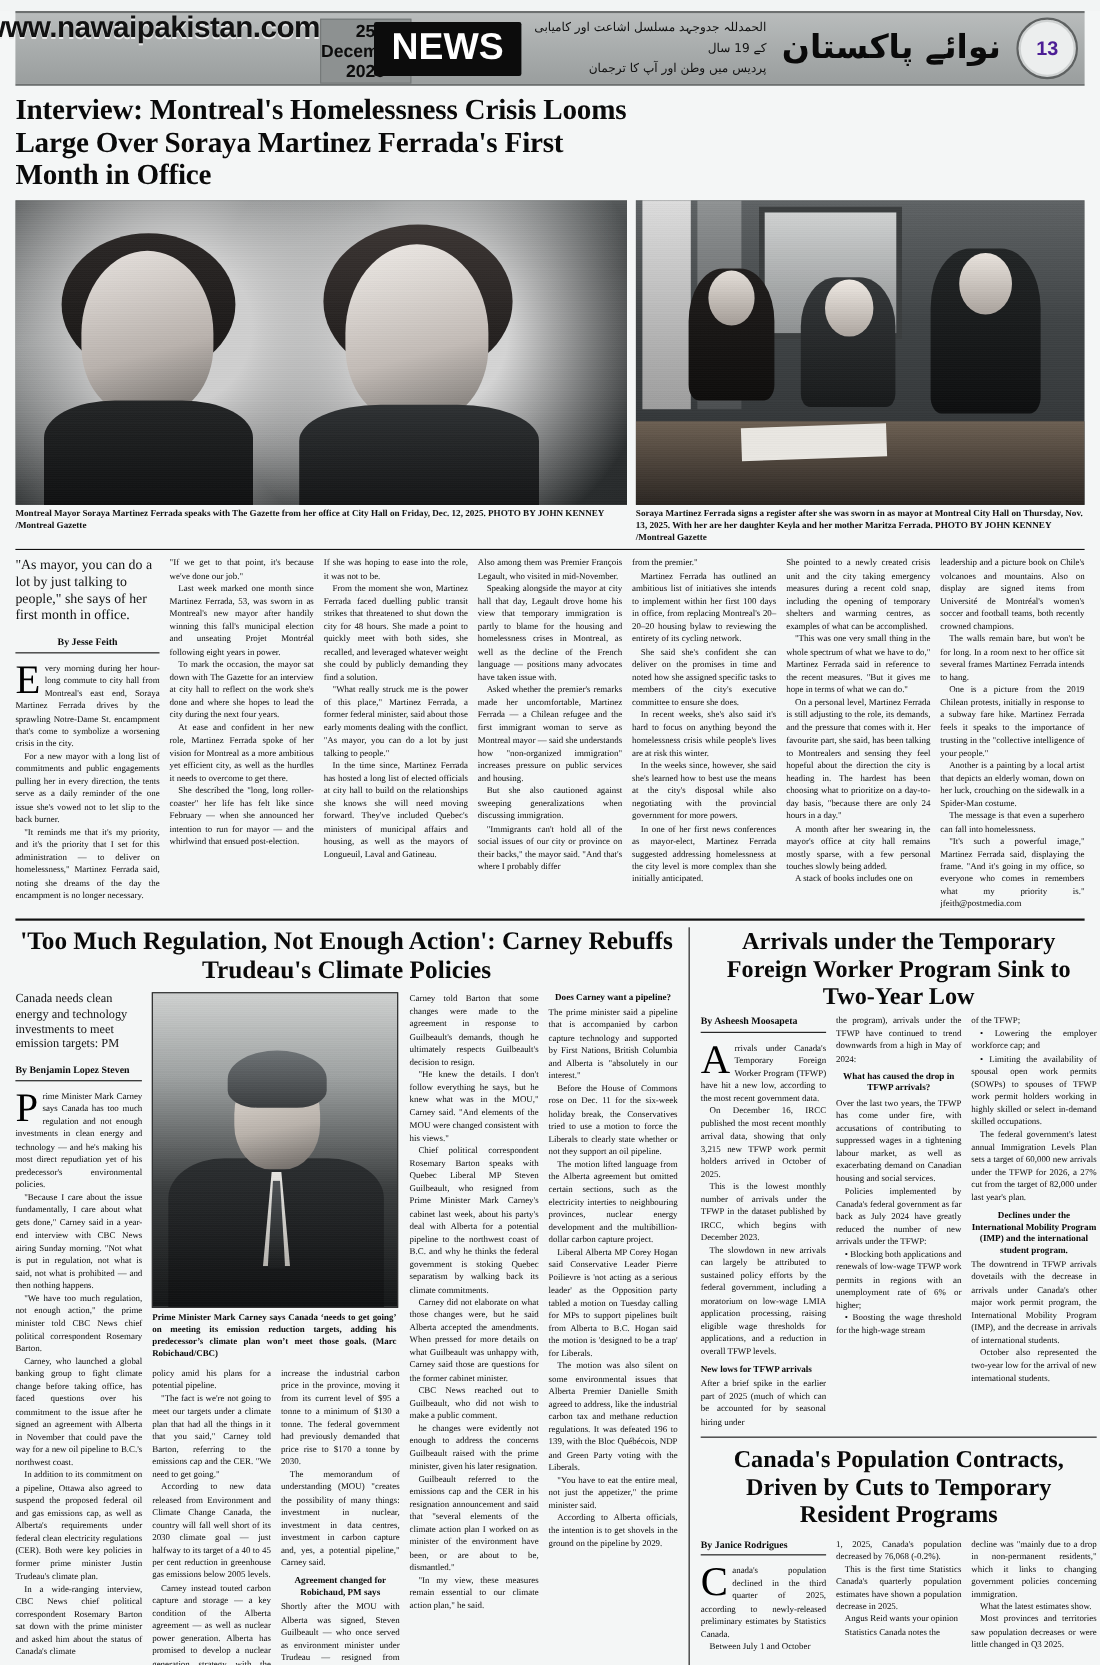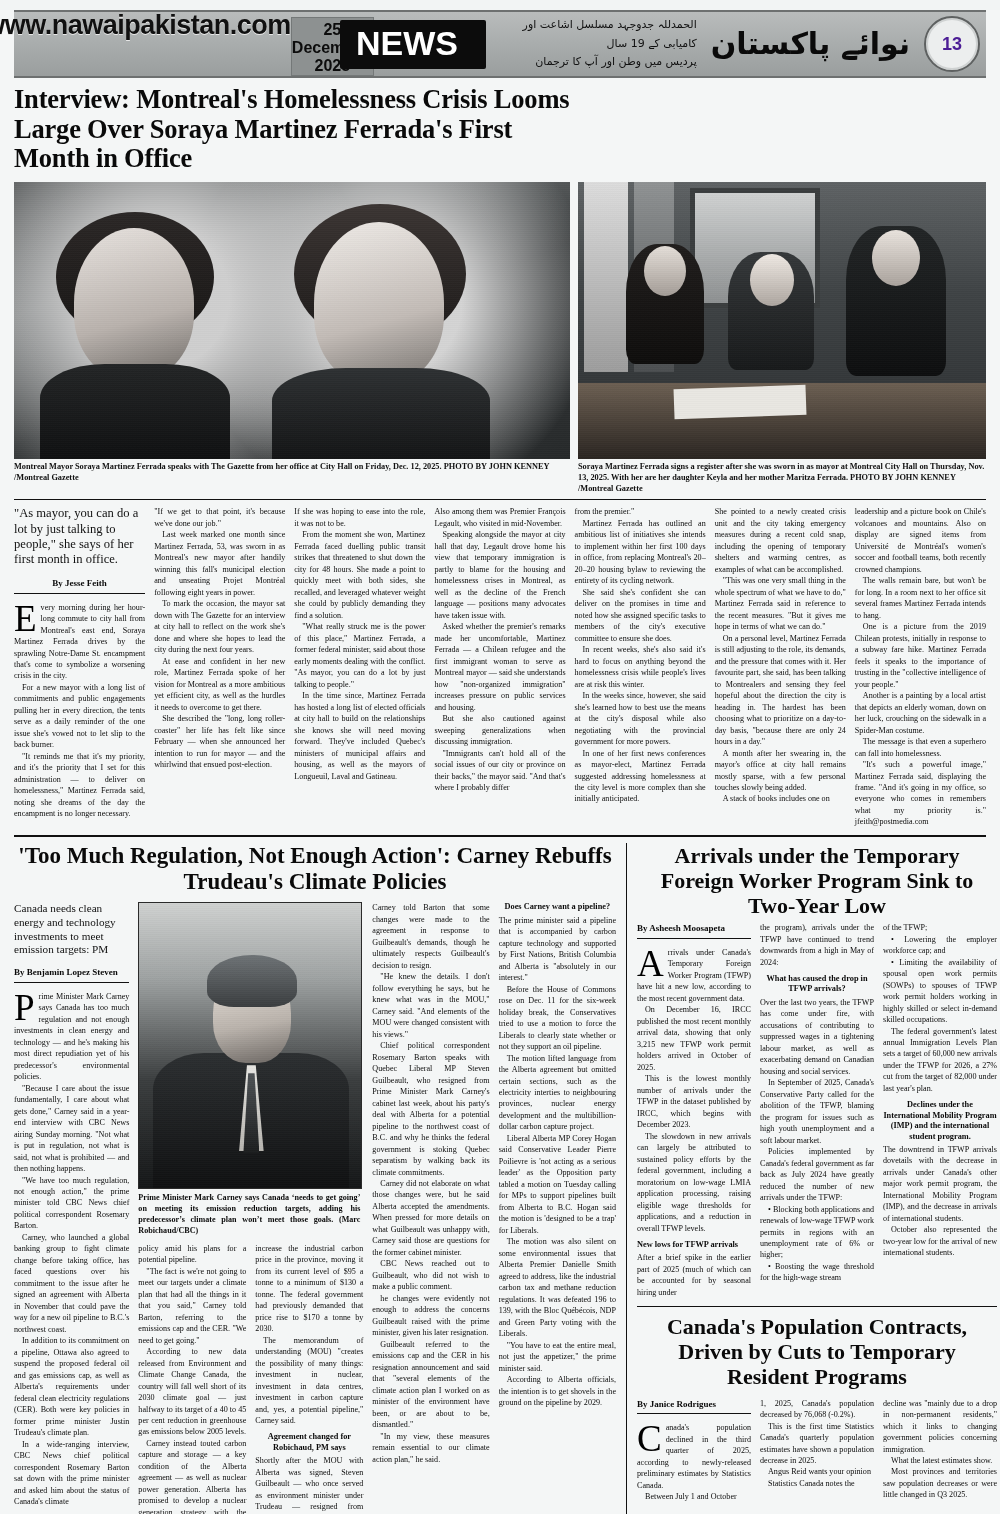--- a/index.html
+++ b/index.html
@@ -30,21 +30,21 @@
     white-space:nowrap;
   }
   .mh-datebar{
     margin-top:5px;background:#8d9191;border:1px solid #747878;
     padding:3px 0 4px 0;text-align:center;width:290px;
   }
   .mh-date{font-family:"Liberation Sans", sans-serif;font-weight:bold;font-size:16px;color:#0c0c0c;}
   .mh-news{
     align-self:center;background:#0c0c0c;color:#fff;
     font-family:"Liberation Sans", sans-serif;font-weight:bold;font-size:34px;
-    padding:4px 28px 6px 16px;margin-left:6px;letter-spacing:0px;border-radius:2px;
+    padding:4px 16px 6px 16px;margin-left:6px;letter-spacing:0px;border-radius:2px;
   }
   .mh-urdu{
     flex:1;display:flex;align-items:center;justify-content:flex-end;padding-right:6px;gap:14px;
   }
   .urdu-big{
     font-family:"DejaVu Sans", sans-serif;font-weight:bold;font-size:30px;color:#0a0a0a;
     direction:rtl;line-height:1;white-space:nowrap;
   }
   .urdu-small{direction:rtl;text-align:right;font-family:"DejaVu Sans", sans-serif;font-size:11px;line-height:1.7;color:#111;}
   .mh-pageno{
@@ -353,21 +353,20 @@
             <p>On December 16, IRCC published the most recent monthly arrival data, showing that only 3,215 new TFWP work permit holders arrived in October of 2025.</p>
             <p>This is the lowest monthly number of arrivals under the TFWP in the dataset published by IRCC, which begins with December 2023.</p>
             <p>The slowdown in new arrivals can largely be attributed to sustained policy efforts by the federal government, including a moratorium on low-wage LMIA application processing, raising eligible wage thresholds for applications, and a reduction in overall TFWP levels.</p>
             <div class="subhead lft">New lows for TFWP arrivals</div>
             <p class="noind">After a brief spike in the earlier part of 2025 (much of which can be accounted for by seasonal hiring under</p>
           </div>
           <div class="col" style="width:114px">
             <p class="noind">the program), arrivals under the TFWP have continued to trend downwards from a high in May of 2024:</p>
             <div class="subhead">What has caused the drop in TFWP arrivals?</div>
             <p class="noind">Over the last two years, the TFWP has come under fire, with accusations of contributing to suppressed wages in a tightening labour market, as well as exacerbating demand on Canadian housing and social services.</p>
-            <p>In September of 2025, Canada's Conservative Party called for the abolition of the TFWP, blaming the program for issues such as high youth unemployment and a soft labour market.</p>
             <p>Policies implemented by Canada's federal government as far back as July 2024 have greatly reduced the number of new arrivals under the TFWP:</p>
             <p>• Blocking both applications and renewals of low-wage TFWP work permits in regions with an unemployment rate of 6% or higher;</p>
             <p>• Boosting the wage threshold for the high-wage stream</p>
           </div>
           <div class="col" style="width:114px">
             <p class="noind">of the TFWP;</p>
             <p>• Lowering the employer workforce cap; and</p>
             <p>• Limiting the availability of spousal open work permits (SOWPs) to spouses of TFWP work permit holders working in highly skilled or select in-demand skilled occupations.</p>
             <p>The federal government's latest annual Immigration Levels Plan sets a target of 60,000 new arrivals under the TFWP for 2026, a 27% cut from the target of 82,000 under last year's plan.</p>
             <div class="subhead">Declines under the International Mobility Program (IMP) and the international student program.</div>

